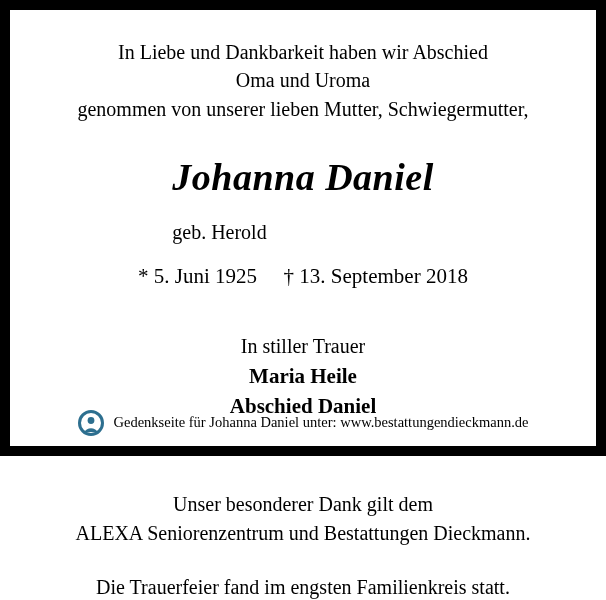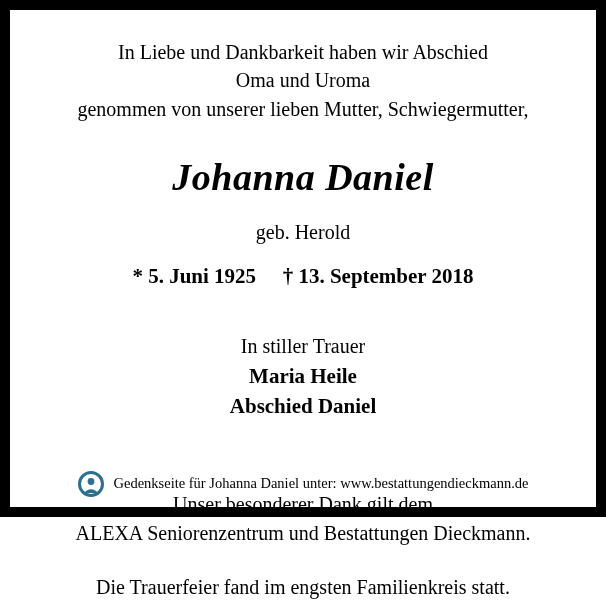--- a/index.html
+++ b/index.html
@@ -11,55 +11,53 @@
     width: 606px;
     height: 600px;
     font-family: "Liberation Serif", serif;
     color: #000000;
     overflow: hidden;
   }
   .obituary-card {
     position: relative;
     box-sizing: border-box;
     width: 606px;
-    height: 517px;
+    height: 456px;
     background: #ffffff;
     border: 10px solid #000000;
     padding: 28px 26px 0 26px;
     display: flex;
     flex-direction: column;
     align-items: center;
   }
   .intro {
     text-align: center;
     font-size: 20px;
     line-height: 1.42;
     max-width: 520px;
   }
   .intro div { white-space: nowrap; }
   .name-block {
     margin-top: 34px;
-    text-align: center;
   }
   .deceased-name {
     font-size: 38px;
     font-weight: bold;
     font-style: italic;
     letter-spacing: 0.5px;
     line-height: 1.1;
   }
   .maiden-name {
     font-size: 20px;
     margin-top: 22px;
   }
   .dates {
     margin-top: 20px;
     font-size: 21px;
     text-align: center;
-    font-weight: bold;
   }
   .dates .sep { display: inline-block; width: 16px; }
   .mourners {
     margin-top: 42px;
     text-align: center;
   }
   .mourners-heading {
     font-size: 20px;
     line-height: 1.5;
   }

